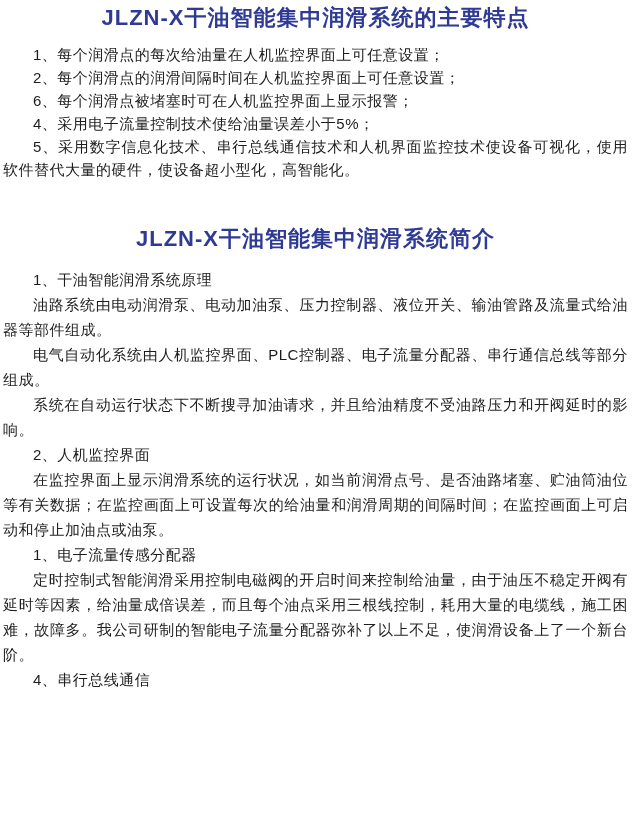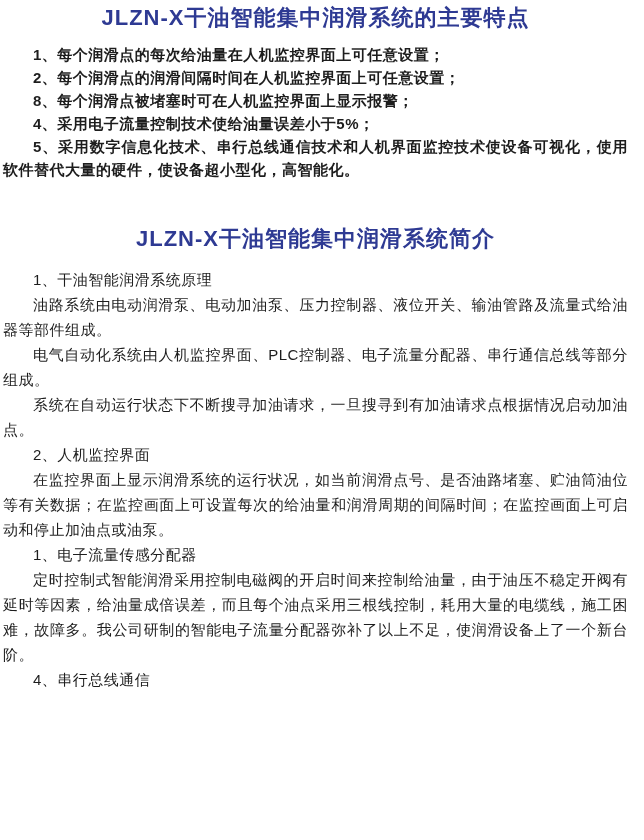--- a/index.html
+++ b/index.html
@@ -23,21 +23,21 @@
     line-height: 28px;
     font-weight: bold;
     letter-spacing: 1px;
   }
   .features {
     margin-top: 11px;
   }
   .features .item {
     font-size: 15px;
     line-height: 23px;
-    font-weight: bold;
+    font-weight: normal;
     text-indent: 2em;
     text-align: justify;
     letter-spacing: 0.5px;
   }
   .title-intro {
     margin-top: 44px;
   }
   .intro {
     margin-top: 14px;
   }
@@ -56,32 +56,32 @@
 </head>
 <body>
 
 <div class="doc">
 
   <h1 class="sec-title">JLZN-X干油智能集中润滑系统的主要特点</h1>
 
   <div class="features">
     <p class="item">1、每个润滑点的每次给油量在人机监控界面上可任意设置；</p>
     <p class="item">2、每个润滑点的润滑间隔时间在人机监控界面上可任意设置；</p>
-    <p class="item">8、每个润滑点被堵塞时可在人机监控界面上显示报警；</p>
+    <p class="item">6、每个润滑点被堵塞时可在人机监控界面上显示报警；</p>
     <p class="item">4、采用电子流量控制技术使给油量误差小于5%；</p>
     <p class="item">5、采用数字信息化技术、串行总线通信技术和人机界面监控技术使设备可视化，使用软件替代大量的硬件，使设备超小型化，高智能化。</p>
   </div>
 
   <h1 class="sec-title title-intro">JLZN-X干油智能集中润滑系统简介</h1>
 
   <div class="intro">
     <p class="block heading">1、干油智能润滑系统原理</p>
     <p class="block">油路系统由电动润滑泵、电动加油泵、压力控制器、液位开关、输油管路及流量式给油器等部件组成。</p>
     <p class="block">电气自动化系统由人机监控界面、PLC控制器、电子流量分配器、串行通信总线等部分组成。</p>
-    <p class="block">系统在自动运行状态下不断搜寻加油请求，一旦搜寻到有加油请求点根据情况启动加油点。</p>
+    <p class="block">系统在自动运行状态下不断搜寻加油请求，并且给油精度不受油路压力和开阀延时的影响。</p>
     <p class="block heading">2、人机监控界面</p>
     <p class="block">在监控界面上显示润滑系统的运行状况，如当前润滑点号、是否油路堵塞、贮油筒油位等有关数据；在监控画面上可设置每次的给油量和润滑周期的间隔时间；在监控画面上可启动和停止加油点或油泵。</p>
     <p class="block heading">1、电子流量传感分配器</p>
     <p class="block">定时控制式智能润滑采用控制电磁阀的开启时间来控制给油量，由于油压不稳定开阀有延时等因素，给油量成倍误差，而且每个油点采用三根线控制，耗用大量的电缆线，施工困难，故障多。我公司研制的智能电子流量分配器弥补了以上不足，使润滑设备上了一个新台阶。</p>
     <p class="block heading">4、串行总线通信</p>
 
   </div>
 
 </div>
 

